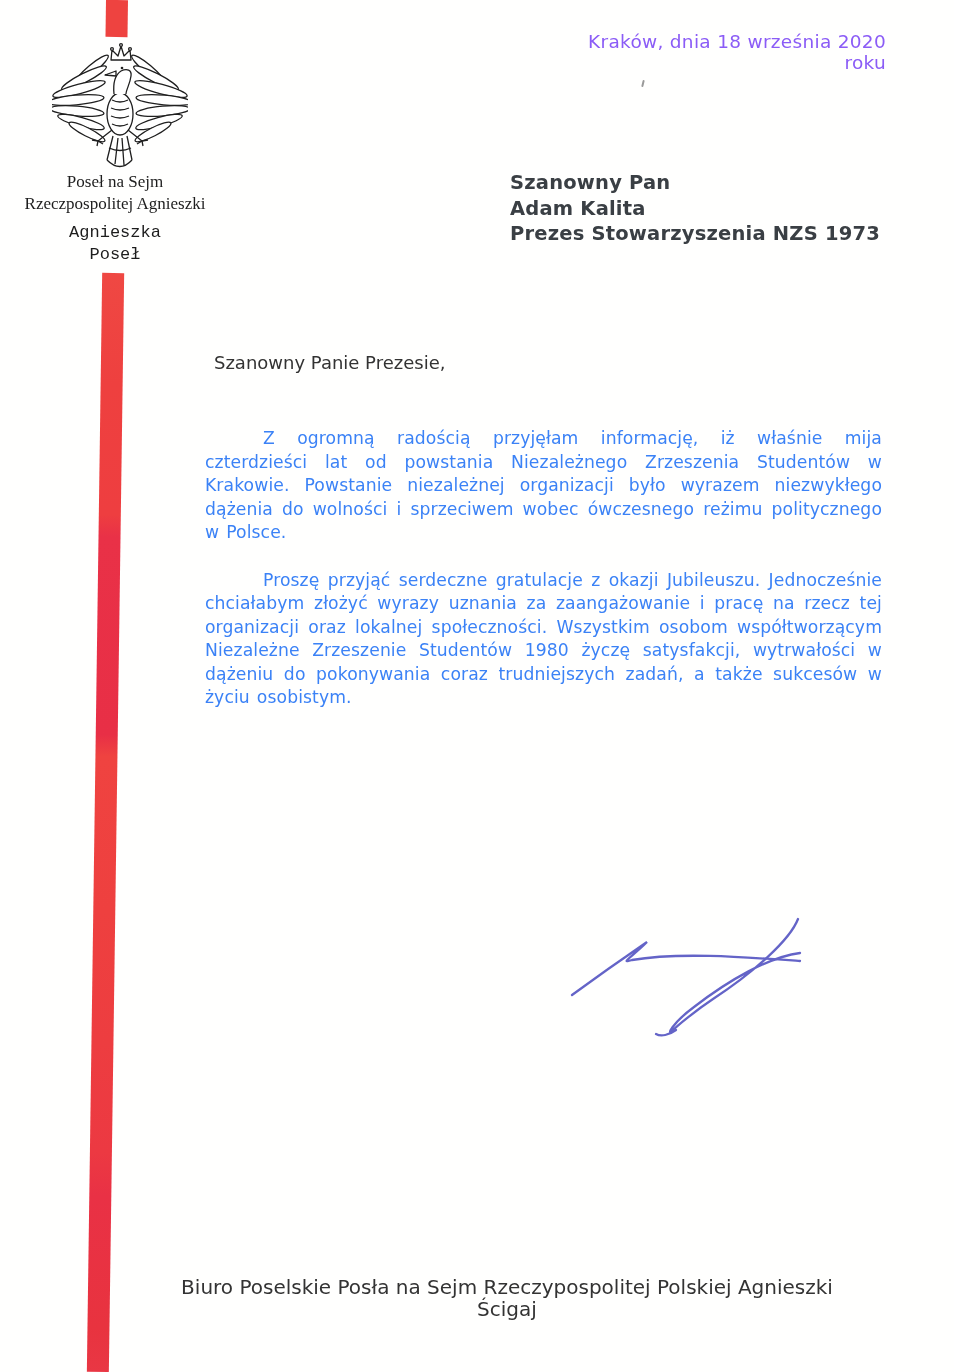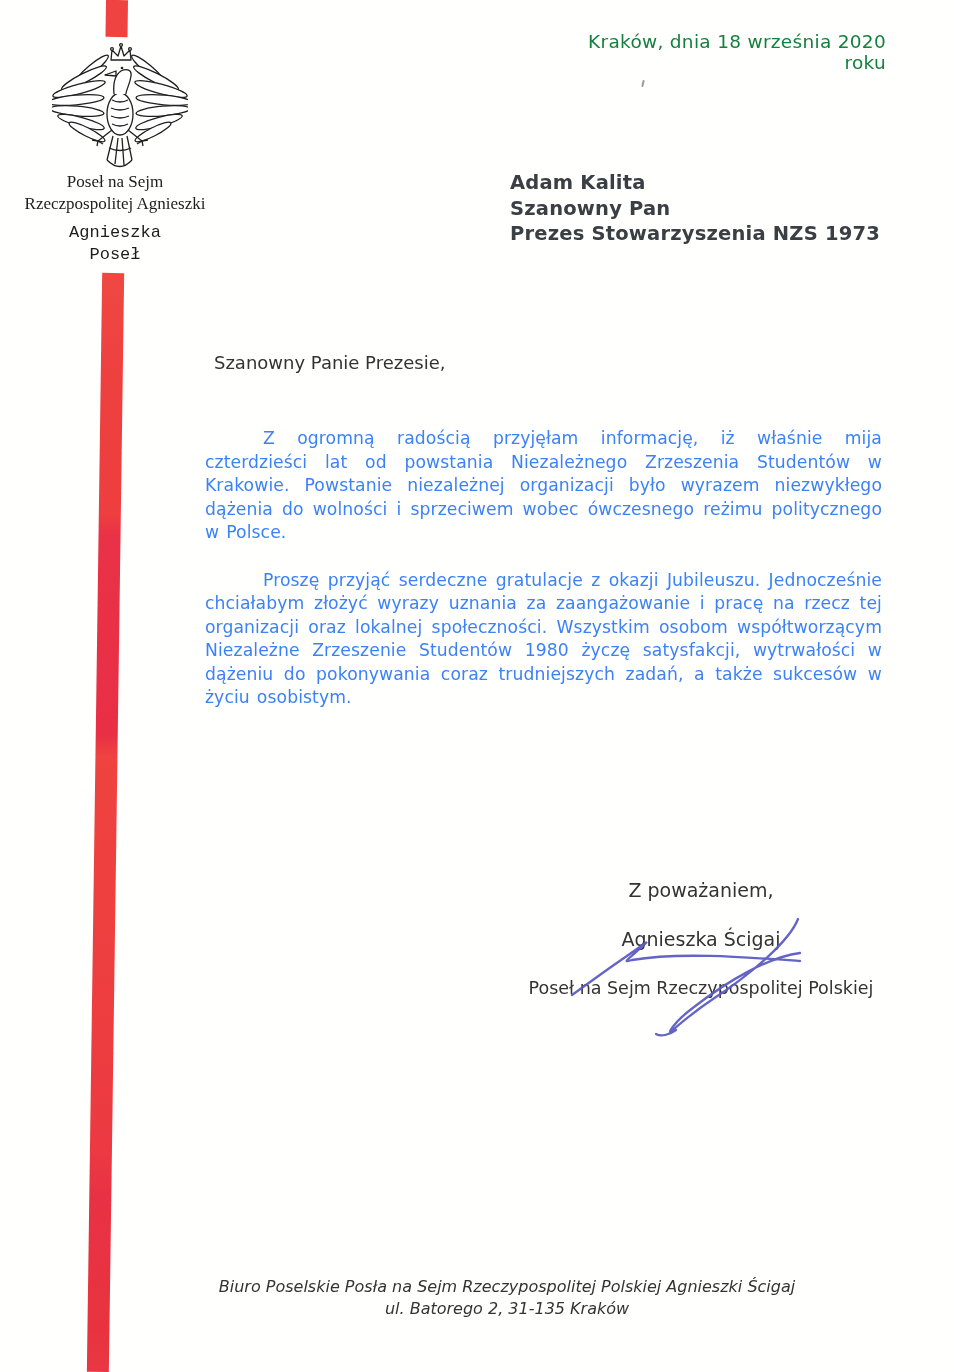--- a/index.html
+++ b/index.html
@@ -34,21 +34,21 @@
     font-size:17px;line-height:22px;color:#1d1d1d;
   }
   .name-block{
     position:absolute;left:22px;top:222px;width:186px;
     text-align:center;font-family:Liberation Mono, monospace;
     font-size:17px;line-height:22px;color:#1d1d1d;
   }
   
   .date-line{
     position:absolute;left:550px;top:31px;width:336px;
-    text-align:right;font-size:18.5px;color:#15803d;letter-spacing:0.3px;
+    text-align:right;font-size:18.5px;color:#8b5cf6;letter-spacing:0.3px;
   }
   .scan-mark{
     position:absolute;left:642px;top:80px;width:2px;height:7px;
     background:#9a9a9a;transform:rotate(14deg);border-radius:1px;
   }
   
   .recipient{
     position:absolute;left:510px;top:170px;
     font-weight:bold;font-size:19.5px;line-height:25.5px;color:#3a3f44;
     letter-spacing:0.2px;
@@ -67,21 +67,21 @@
     position:absolute;left:520px;top:879px;width:362px;
     text-align:center;color:#333;
   }
   .valediction{font-size:19px;margin-bottom:27px;}
   .signer-name{font-size:19px;margin-bottom:28px;}
   .signer-title{font-size:17.5px;}
   .signature{position:absolute;left:552px;top:903px;z-index:5;}
   
   .footer{
     position:absolute;left:157px;top:1276px;width:700px;
-    text-align:center;font-size:16px;line-height:22px;color:#333;font-style:italic;
+    text-align:center;font-size:20px;line-height:22px;color:#333;
   }
 </style>
 </head>
 <body>
 
 <div class="page">
 
   <div class="stripe-wrap">
     <div class="stripe-seg stripe-top"></div>
     <div class="stripe-seg stripe-main"></div>
@@ -139,45 +139,39 @@
   </div>
   <div class="name-block">
     <div>Agnieszka</div>
     <div>Poseł</div>
   </div>
 
   <div class="date-line">Kraków, dnia 18 września 2020 roku</div>
   <div class="scan-mark"></div>
 
   <div class="recipient">
+    <div>Szanowny Pan</div>
     <div>Adam Kalita</div>
-    <div>Szanowny Pan</div>
     <div>Prezes Stowarzyszenia NZS 1973</div>
   </div>
 
   <div class="salutation">Szanowny Panie Prezesie,</div>
   <div class="body-text">
     <p>Z ogromną radością przyjęłam informację, iż właśnie mija czterdzieści lat od powstania Niezależnego Zrzeszenia Studentów w Krakowie. Powstanie niezależnej organizacji było wyrazem niezwykłego dążenia do wolności i sprzeciwem wobec ówczesnego reżimu politycznego w Polsce.</p>
     <p>Proszę przyjąć serdeczne gratulacje z okazji Jubileuszu. Jednocześnie chciałabym złożyć wyrazy uznania za zaangażowanie i pracę na rzecz tej organizacji oraz lokalnej społeczności. Wszystkim osobom współtworzącym Niezależne Zrzeszenie Studentów 1980 życzę satysfakcji, wytrwałości w dążeniu do pokonywania coraz trudniejszych zadań, a także sukcesów w życiu osobistym.</p>
   </div>
 
-  <div class="closing">
-    <div class="valediction">Z poważaniem,</div>
-    <div class="signer-name">Agnieszka Ścigaj</div>
-    <div class="signer-title">Poseł na Sejm Rzeczypospolitej Polskiej</div>
-  </div>
 
   <div class="signature">
     <svg viewBox="0 0 262 140" width="262" height="140" aria-hidden="true">
       <g fill="none" stroke="#5c5cc5" stroke-width="2.3" stroke-linecap="round" opacity="0.95">
         <path d="M 20 92 C 46 73, 76 52, 95 39 C 80 54, 67 61, 80 57 C 126 49, 192 54, 248 58"></path>
         <path d="M 246 16 C 238 37, 201 70, 161 96 C 143 108, 125 123, 120 128 C 115 133, 119 121, 142 104 C 177 77, 217 54, 248 50"></path>
         <path d="M 124 127 C 117 132, 109 134, 104 131"></path>
       </g>
     </svg>
   </div>
 
   <div class="footer">
     <div>Biuro Poselskie Posła na Sejm Rzeczypospolitej Polskiej Agnieszki Ścigaj</div>
-    <div>ul. Batorego 2, 31-135 Kraków</div>
   </div>
 
 </div>
 
 </body></html>

